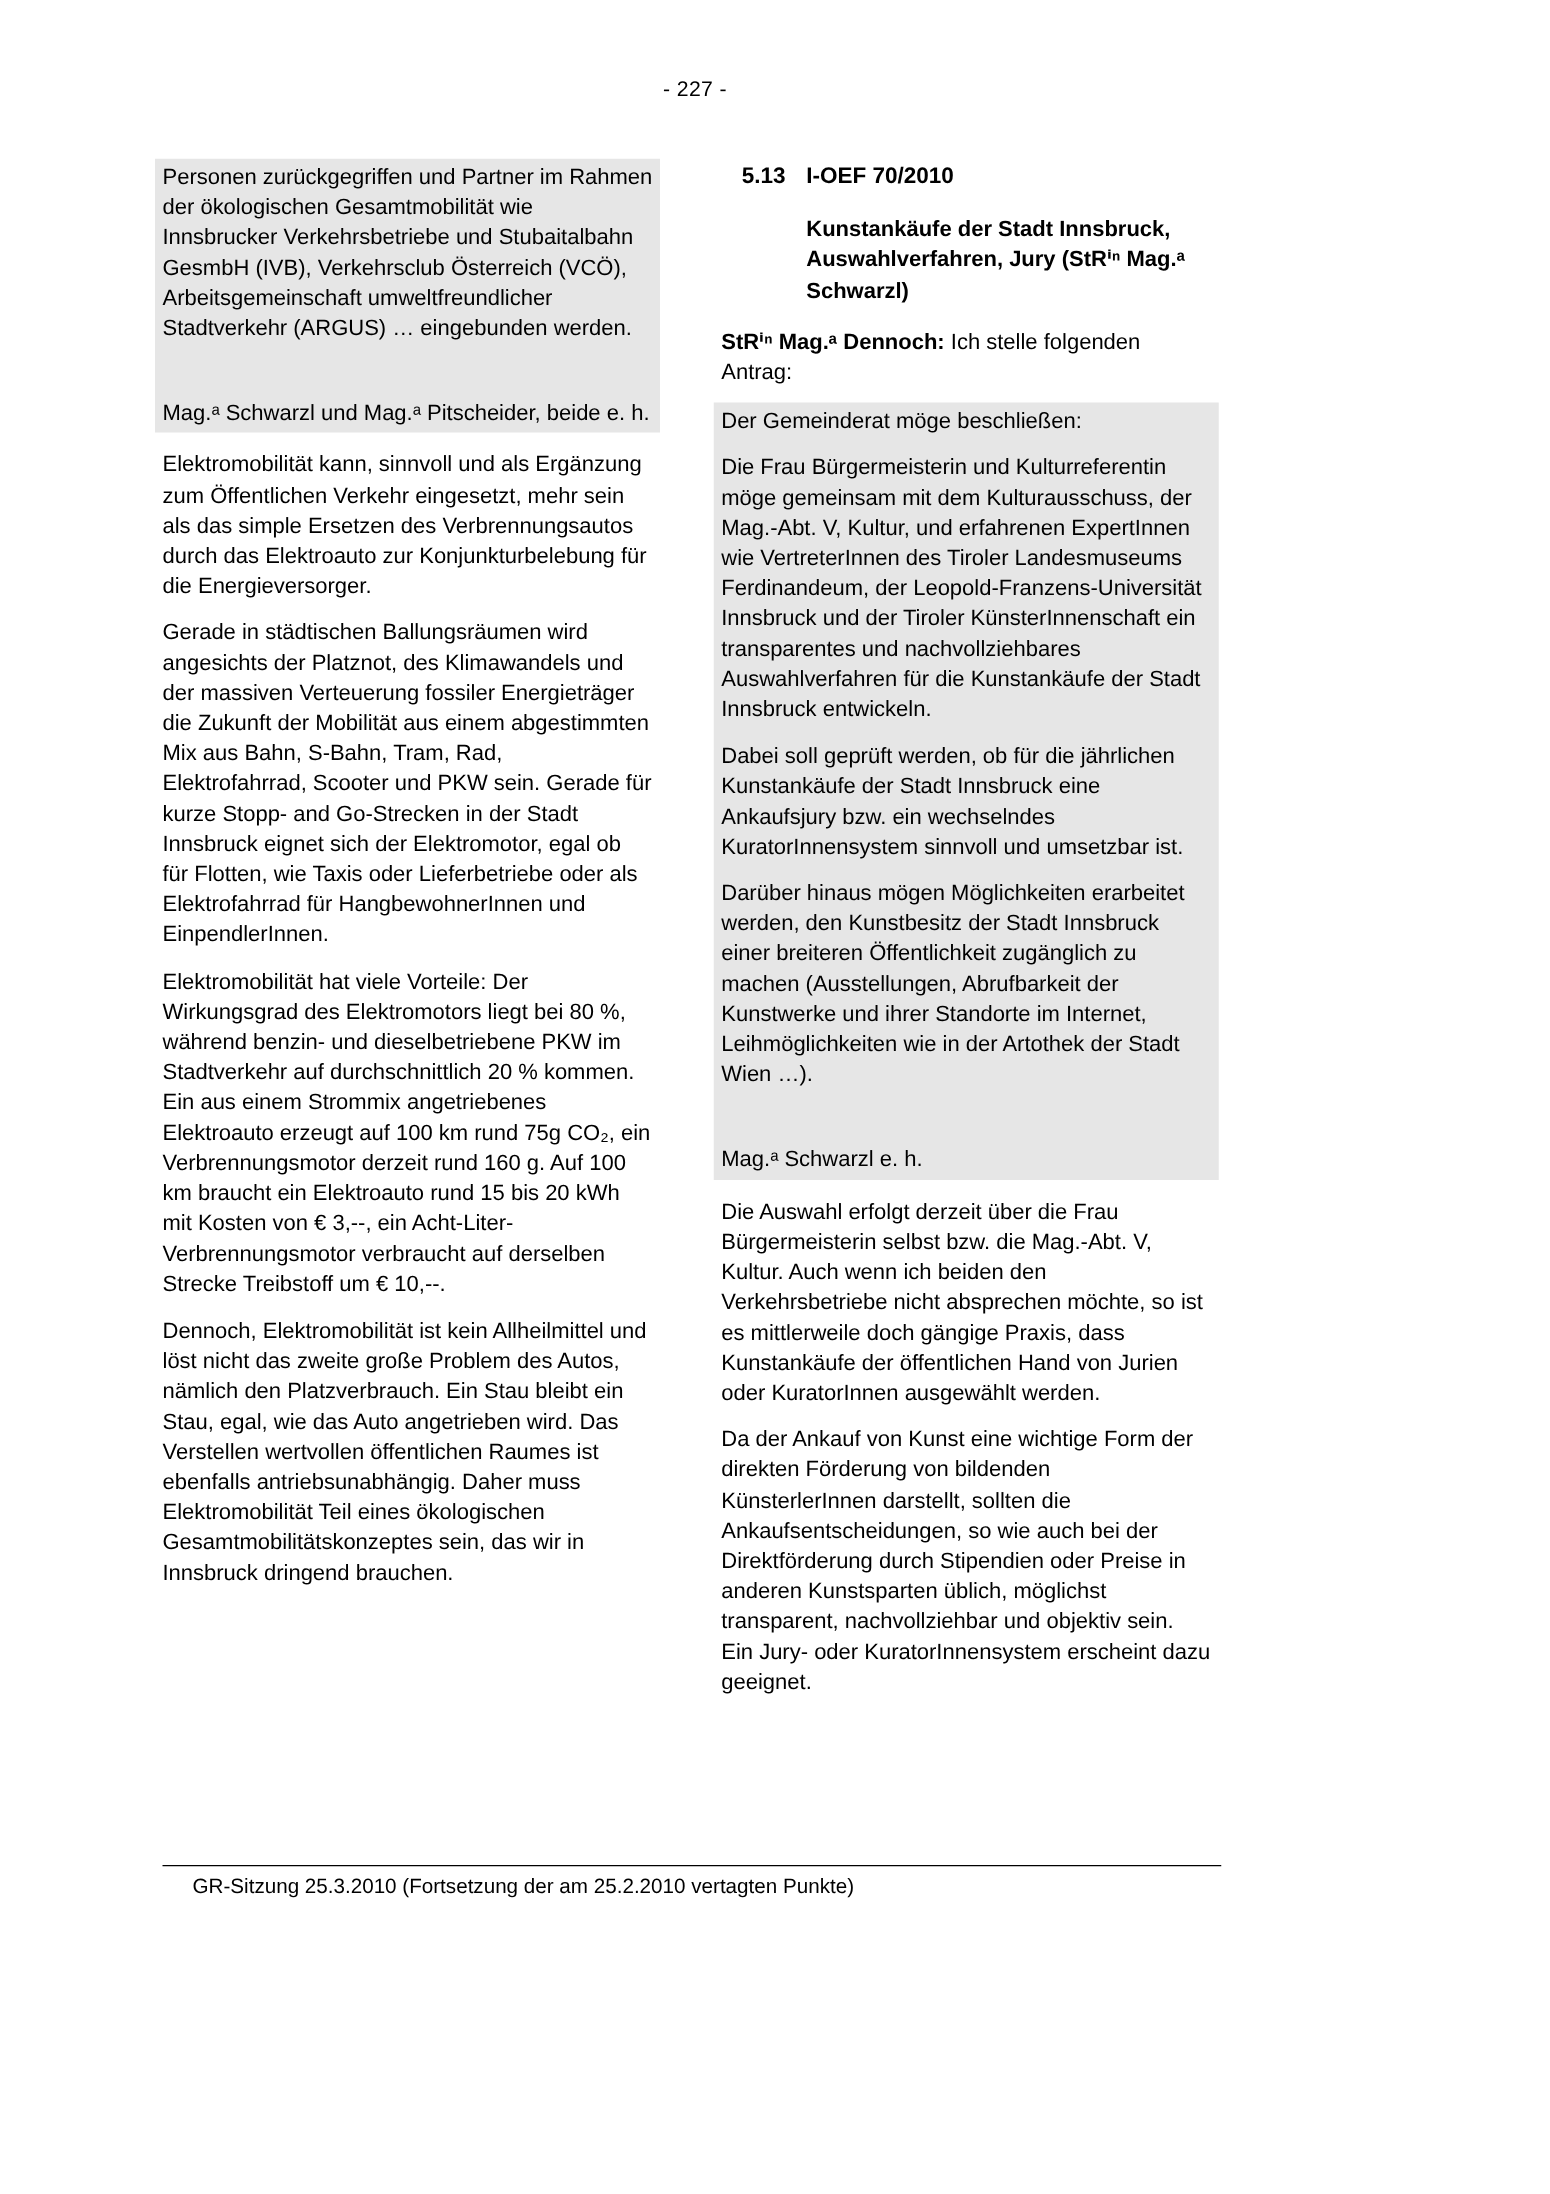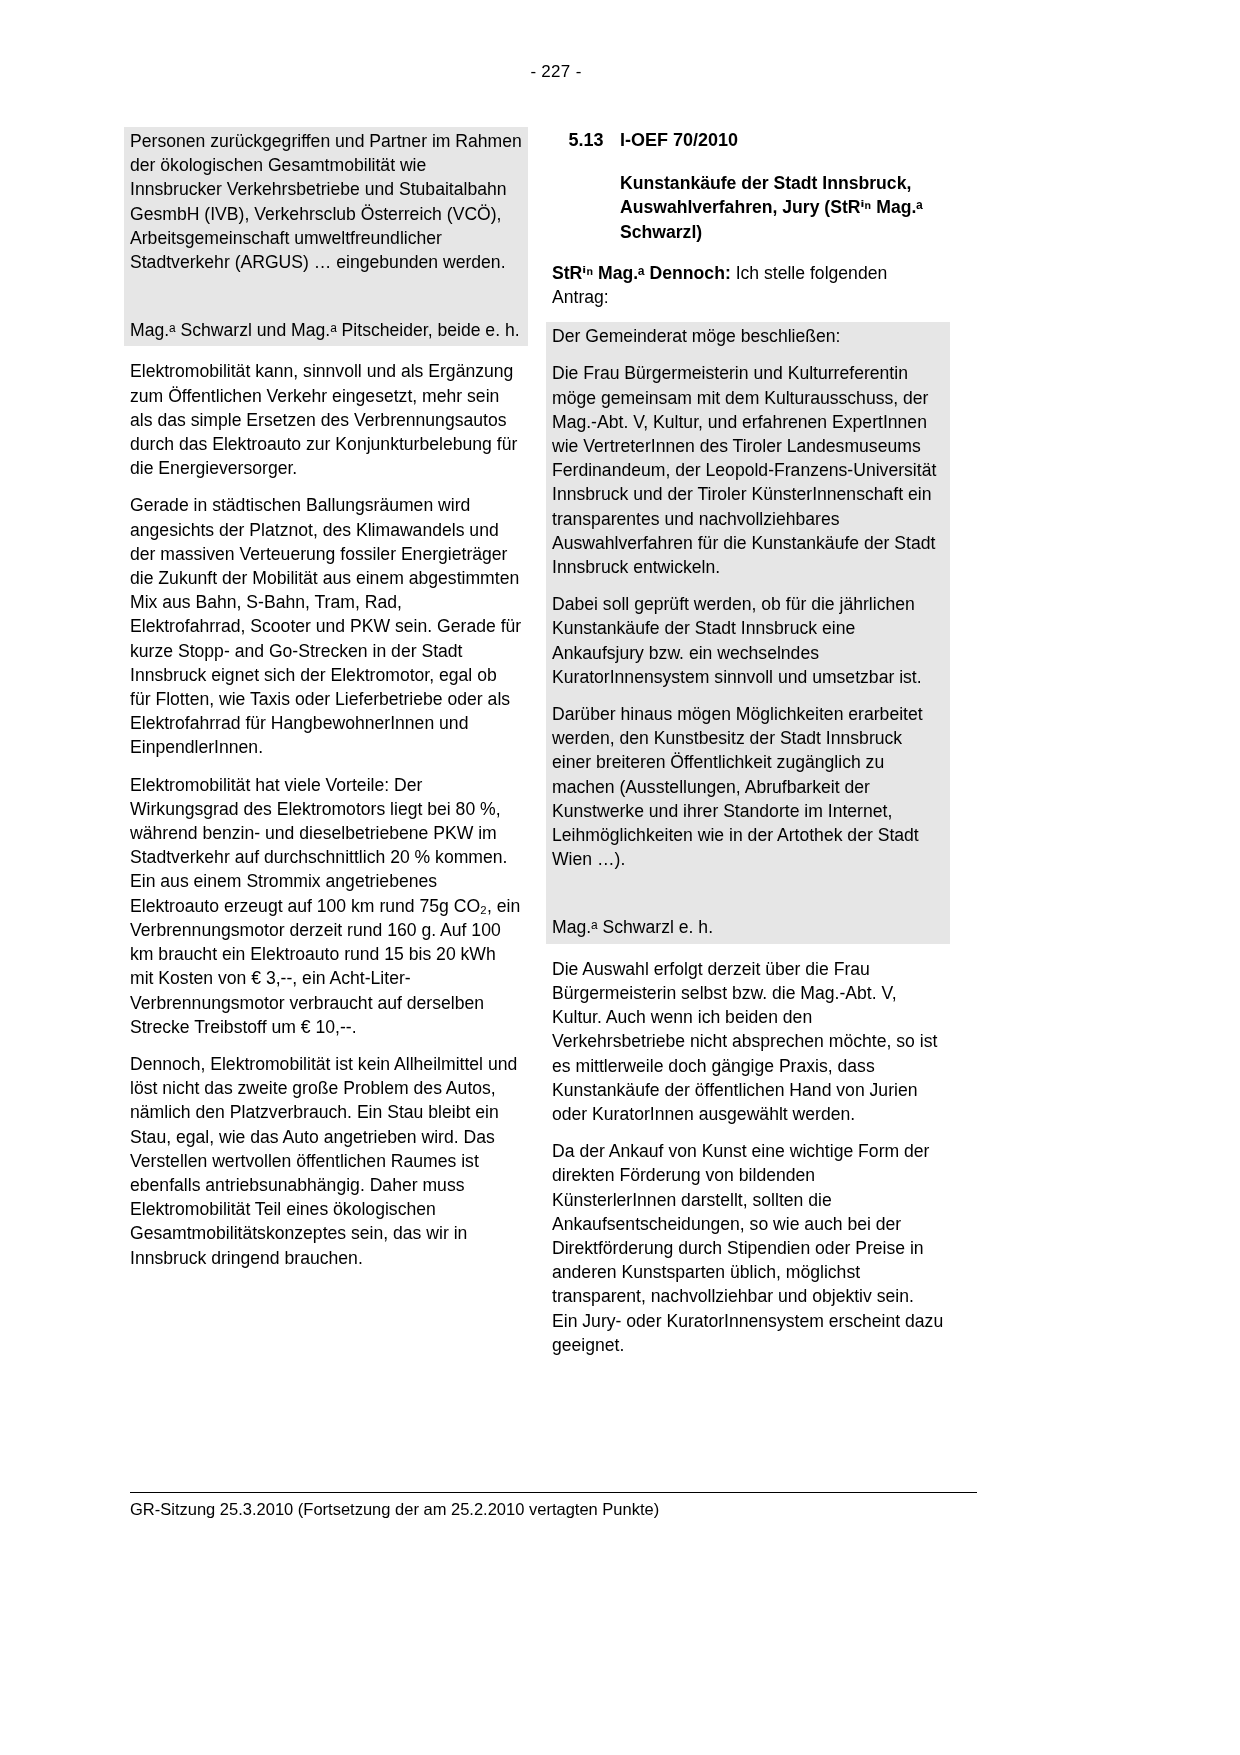--- a/index.html
+++ b/index.html
@@ -12,21 +12,21 @@
   }
   .sheet{ position:relative; width:1240px; height:1574px; overflow:hidden; background:#ffffff; }
 
   .page-number{
     position:absolute; top:62px; left:130px; width:852px;
     text-align:center; font-size:17px; letter-spacing:.3px;
   }
 
   .columns{
     position:absolute; top:127px; left:130px; width:852px;
-    display:flex; gap:30px; align-items:flex-start;
+    display:flex; gap:55px; align-items:flex-start;
   }
   .col{ width:392px; font-size:17.6px; line-height:24.2px; text-align:left; }
   .col p{ margin:0 0 13px 0; }
 
   .hl{
     background:var(--highlight);
     padding:2px 6px 4px 6px;
     margin:0 -6px 13px -6px;
   }
   .hl p:last-child{ margin-bottom:0;margin-top:44px; }
@@ -41,21 +41,21 @@
     font-weight:bold;
     margin:0 0 17px 68px !important;
   }
 
   .bold{ font-weight:bold; }
 
   .footer{
     position:absolute; left:130px; top:1492px; width:847px;
   }
   .footer-rule{ border-top:1px solid #000; height:0; }
-  .footer-text{ padding-top:7px; font-size:16.5px; }
+  .footer-text{ padding-top:7px; font-size:16.5px;margin-left:24px; }
 </style>
 </head>
 <body>
 
 <div class="sheet">
 
   <div class="page-number">- 227 -</div>
 
   <div class="columns">
 

